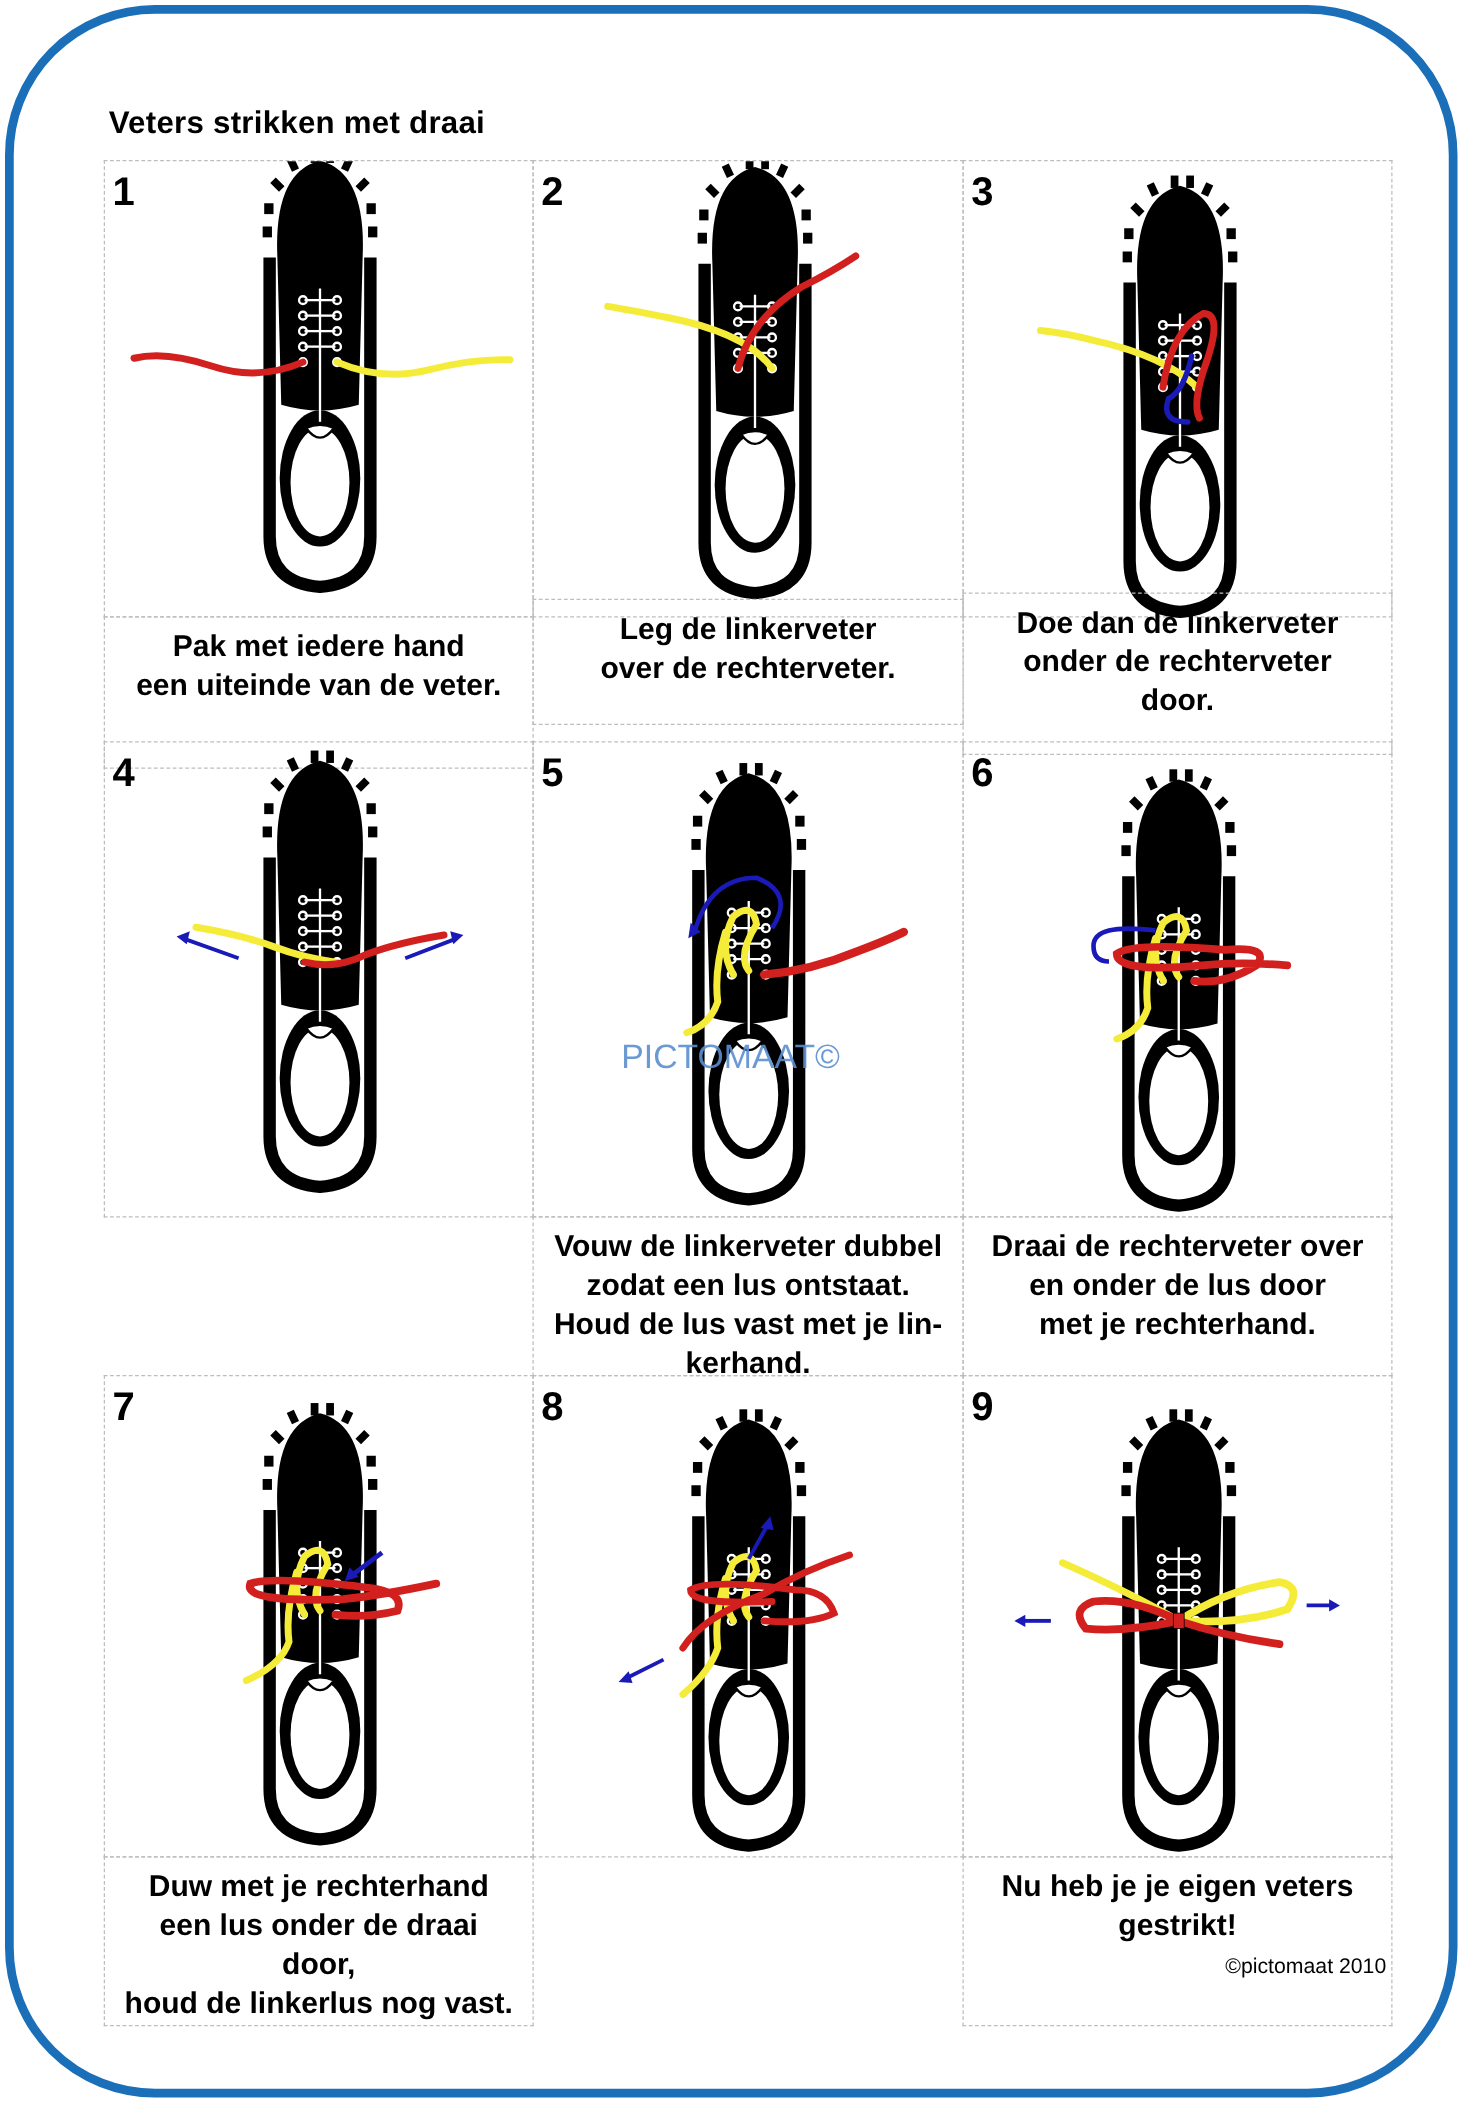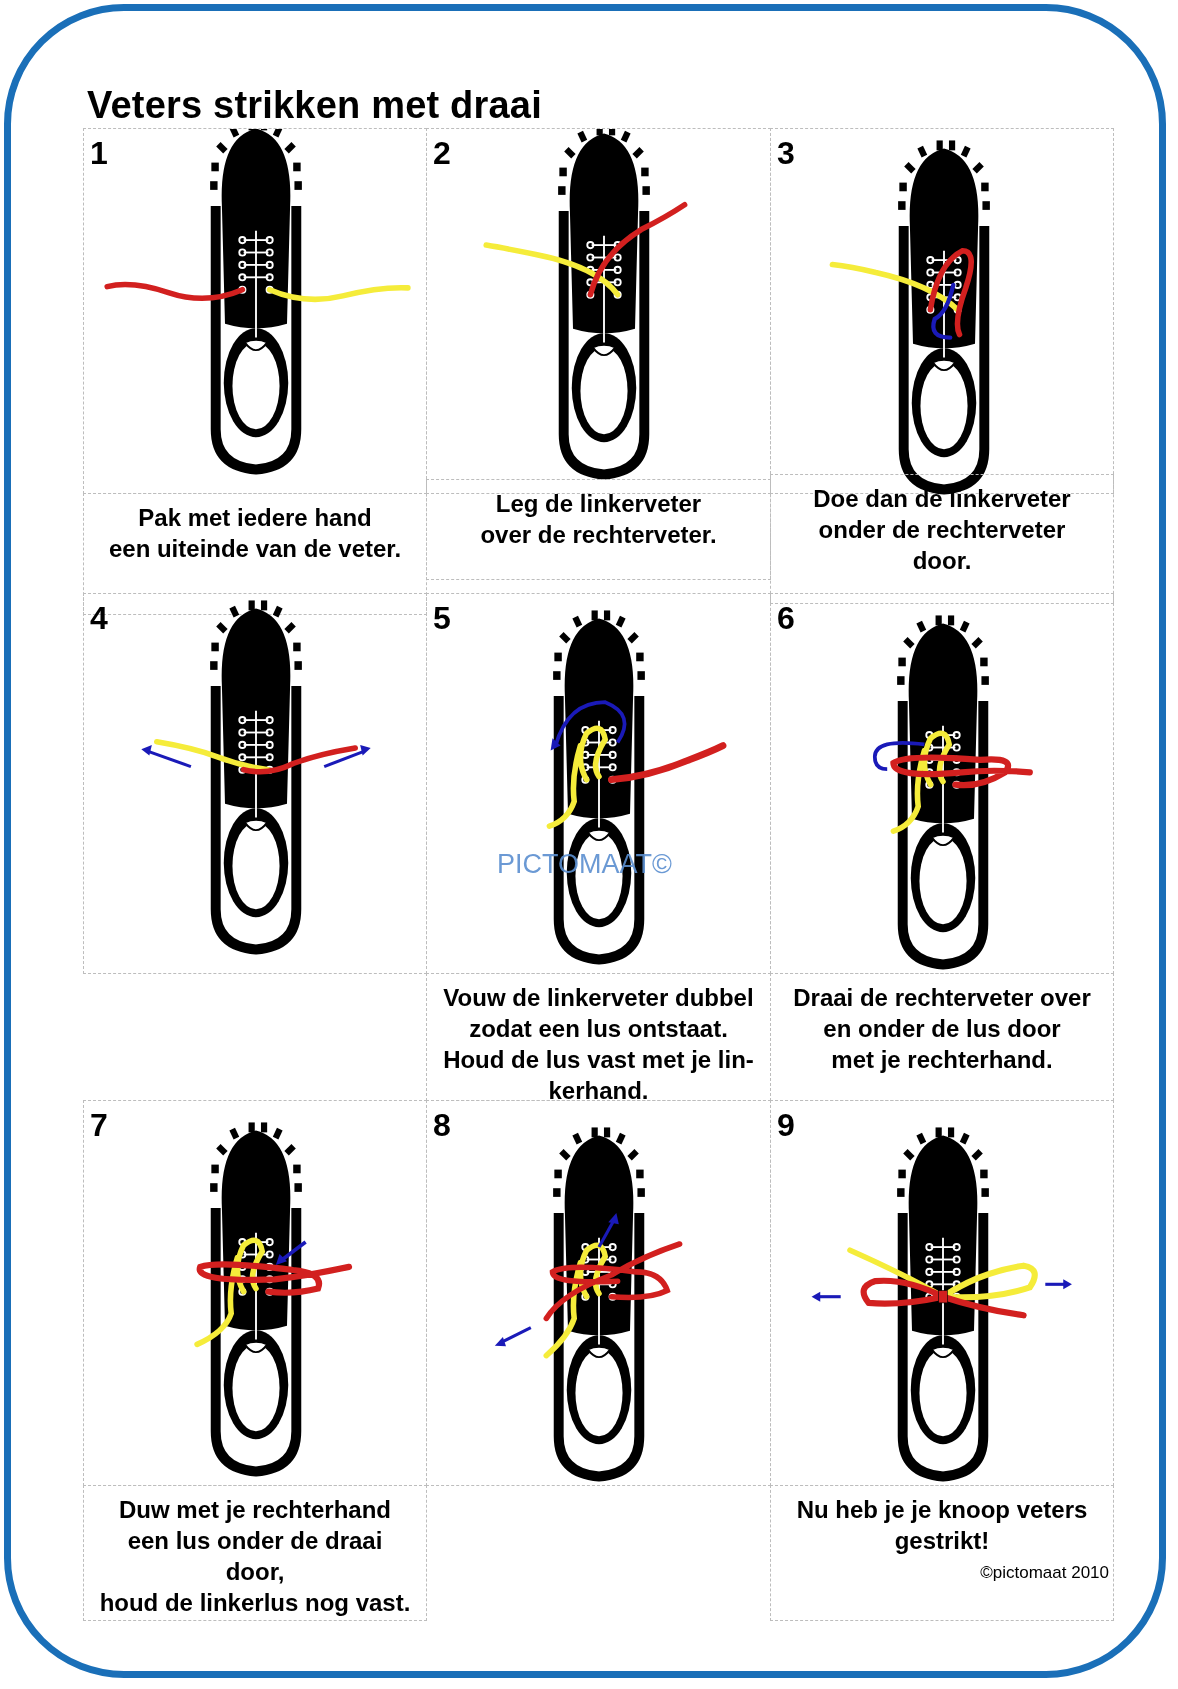--- a/index.html
+++ b/index.html
@@ -1,24 +1,24 @@
 <!DOCTYPE html>
 <html><head>
 <meta charset="utf-8">
 <style>
   html, body { margin:0; padding:0; background:#ffffff; }
   body { width:1178px; height:1689px; position:relative; overflow:hidden; font-family:"Liberation Sans", sans-serif; }
   .frame { position:absolute; left:4px; top:4px; width:1162px; height:1674px; border:7px solid #1a6fb8; border-radius:120px; box-sizing:border-box; }
-  .title { position:absolute; left:87px; top:84px; font-size:38px; font-weight:bold; color:#000; letter-spacing:0.2px; }
+  .title { position:absolute; left:87px; top:84px; font-size:25px; font-weight:bold; color:#000; letter-spacing:0.2px; }
   .grid { position:absolute; left:83px; top:128px; width:1031px; height:1493px; }
   .cell { position:absolute; box-sizing:border-box; border:1px dashed #bdbdbd; }
   .num { position:absolute; left:6px; top:6px; font-size:32px; font-weight:bold; color:#000; }
   .caption { position:absolute; left:0; right:0; top:8px; text-align:center; font-size:24px; font-weight:bold; line-height:31px; color:#000; white-space:pre-line; }
   .copyright { position:absolute; right:4px; font-size:17px; color:#000; }
-  .watermark { position:absolute; left:497px; top:830px; font-size:27px; color:#5b8fd0; opacity:0.9;margin-top:19px; }
+  .watermark { position:absolute; left:497px; top:830px; font-size:27px; color:#5b8fd0; opacity:0.9; }
   svg { position:absolute; }
 </style>
 </head>
 <body>
 
 <div class="frame"></div>
 <div class="title">Veters strikken met draai</div>
 
 <svg width="0" height="0" style="position:absolute">
   <defs>
@@ -207,19 +207,19 @@
     </svg>
   </div>
 
   <div class="cell" style="left:0;top:1357px;width:344px;height:136px;">
     <div class="caption">Duw met je rechterhand
 een lus onder de draai
 door,
 houd  de linkerlus nog vast.</div>
   </div>
   <div class="cell" style="left:687px;top:1357px;width:344px;height:136px;">
-    <div class="caption">Nu heb je je knoop veters
+    <div class="caption">Nu heb je je eigen veters
 gestrikt!</div>
     <span class="copyright" style="top:77px;">©pictomaat 2010</span>
   </div>
 </div>
 
 <div class="watermark">PICTOMAAT©</div>
 
 </body></html>

